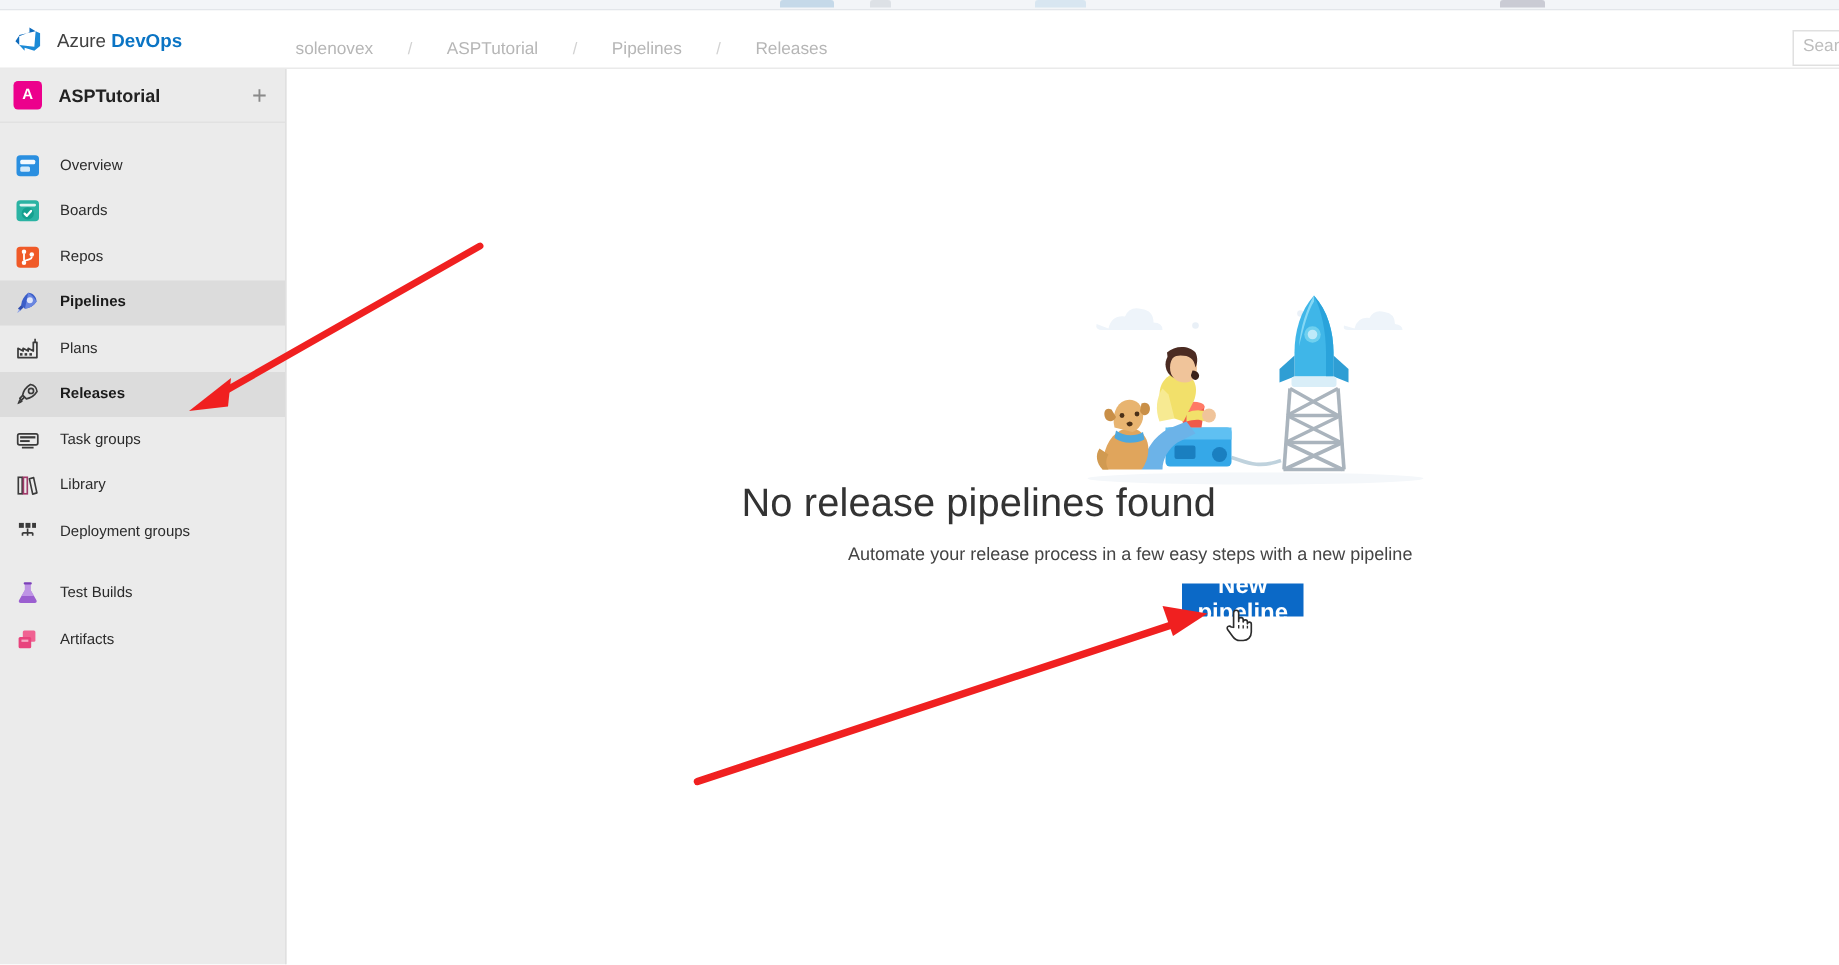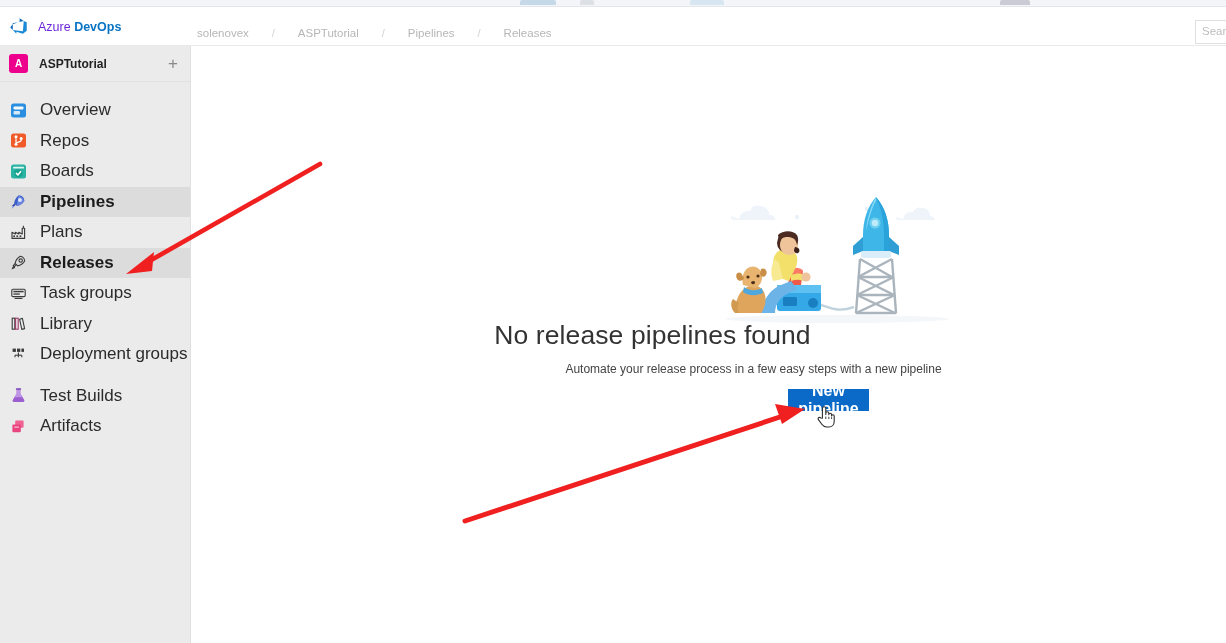--- a/index.html
+++ b/index.html
@@ -27,21 +27,21 @@
     position: absolute; left: 0; top: 7px; width: 1226px; height: 39px;
     background: #ffffff;
     border-bottom: 1px solid #eaeaea;
   }
   .brand {
     position: absolute; left: 8px; top: 9px;
     display: flex; align-items: center; gap: 9px;
   }
   .brand-logo { width: 21px; height: 21px; display: block; }
   .brand-text { font-size: 12.5px; color: #444; white-space: nowrap; }
-  .brand-text .b-azure { color: #6d28d9; }
+  .brand-text .b-azure { color: #404040; }
   .brand-text .b-devops { color: #0a74c4; font-weight: bold; }
 
   .breadcrumb {
     position: absolute; left: 197px; top: 20px;
     display: flex; align-items: center; gap: 23px;
     font-size: 11.5px; color: #b9b9b9; white-space: nowrap;
   }
   .crumb { color: #b6b6b6; }
   .crumb-sep { color: #d2d2d2; font-size: 11px; }
 
@@ -84,21 +84,21 @@
     position: relative; height: 30.5px;
     display: flex; align-items: center; padding-left: 9px;
   }
   .nav-item.active { background: #dcdcdc; }
   .nav-ico {
     width: 18px; height: 18px; flex: none;
     display: flex; align-items: center; justify-content: center;
   }
   .nav-ico svg { display: block; }
   .nav-label {
-    margin-left: 13px; font-size: 17px; color: #2b2b2b; white-space: nowrap;
+    margin-left: 13px; font-size: 10px; color: #2b2b2b; white-space: nowrap;
   }
   .nav-item.active .nav-label { font-weight: bold; color: #1b1b1b; }
   .nav-gap { height: 11px; }
 
   
   .main {
     position: absolute; left: 192px; top: 46px;
     width: 1034px; height: 597px; background: #fff;
   }
   .empty-wrap {
@@ -191,41 +191,41 @@
           <rect x="3.5" y="4.5" width="10" height="3" rx="1" fill="#fff" opacity=".95"></rect>
           <rect x="3.5" y="9" width="6.5" height="3.5" rx="1" fill="#fff" opacity=".8"></rect>
         </svg>
       </span>
       <span class="nav-label">Overview</span>
     </div>
 
     <div class="nav-item">
       <span class="nav-ico">
         <svg width="17" height="17" viewBox="0 0 17 17">
+          <rect x="1" y="1.5" width="15" height="14" rx="2.5" fill="#2bb3a3"></rect>
+          <rect x="3" y="3.8" width="11" height="1.8" rx=".9" fill="#fff" opacity=".85"></rect>
+          <circle cx="8.5" cy="10.3" r="4.1" fill="#15a08f"></circle>
+          <path d="M6.4 10.4 L7.9 11.9 L10.7 8.6" stroke="#fff" stroke-width="1.5" fill="none" stroke-linecap="round" stroke-linejoin="round"></path>
+        </svg>
+      </span>
+      <span class="nav-label">Boards</span>
+    </div>
+
+    <div class="nav-item">
+      <span class="nav-ico">
+        <svg width="17" height="17" viewBox="0 0 17 17">
           <rect x="1" y="1.5" width="15" height="14" rx="2.5" fill="#f05a28"></rect>
           <circle cx="6" cy="4.8" r="1.5" fill="#fff"></circle>
           <circle cx="6" cy="12.2" r="1.5" fill="#fff"></circle>
           <circle cx="11.2" cy="6.6" r="1.5" fill="#fff"></circle>
           <path d="M6 6.3 L6 10.7" stroke="#fff" stroke-width="1.2"></path>
           <path d="M11.2 8.1 C11.2 10.4 8 9.8 6 11" stroke="#fff" stroke-width="1.2" fill="none"></path>
         </svg>
       </span>
       <span class="nav-label">Repos</span>
-    </div>
-
-    <div class="nav-item">
-      <span class="nav-ico">
-        <svg width="17" height="17" viewBox="0 0 17 17">
-          <rect x="1" y="1.5" width="15" height="14" rx="2.5" fill="#2bb3a3"></rect>
-          <rect x="3" y="3.8" width="11" height="1.8" rx=".9" fill="#fff" opacity=".85"></rect>
-          <circle cx="8.5" cy="10.3" r="4.1" fill="#15a08f"></circle>
-          <path d="M6.4 10.4 L7.9 11.9 L10.7 8.6" stroke="#fff" stroke-width="1.5" fill="none" stroke-linecap="round" stroke-linejoin="round"></path>
-        </svg>
-      </span>
-      <span class="nav-label">Boards</span>
     </div>
 
     <div class="nav-item active">
       <span class="nav-ico">
         <svg width="18" height="18" viewBox="0 0 18 18">
           <path d="M9.8 2.2 C13 2.4 15.2 4.8 15.4 8 C13.4 11 10.6 12.6 7.6 12.8 L5.1 10.3 C5.4 7.3 6.9 4.4 9.8 2.2 Z" fill="#3b5ec9"></path>
           <path d="M9.8 2.2 C12 3.6 13.9 5.6 15.4 8 C13.4 11 10.6 12.6 7.6 12.8 Z" fill="#6a86e0"></path>
           <circle cx="10.9" cy="7.1" r="2" fill="#dfe6fb"></circle>
           <path d="M5.3 10.4 L3 12.7 L4.4 14.1 L6.8 11.8 Z" fill="#2f4db0"></path>
           <path d="M4.1 13.1 C3 14.2 2.4 15.6 2.4 15.6 C2.4 15.6 3.8 15 4.9 13.9 Z" fill="#8aa0ea"></path>

